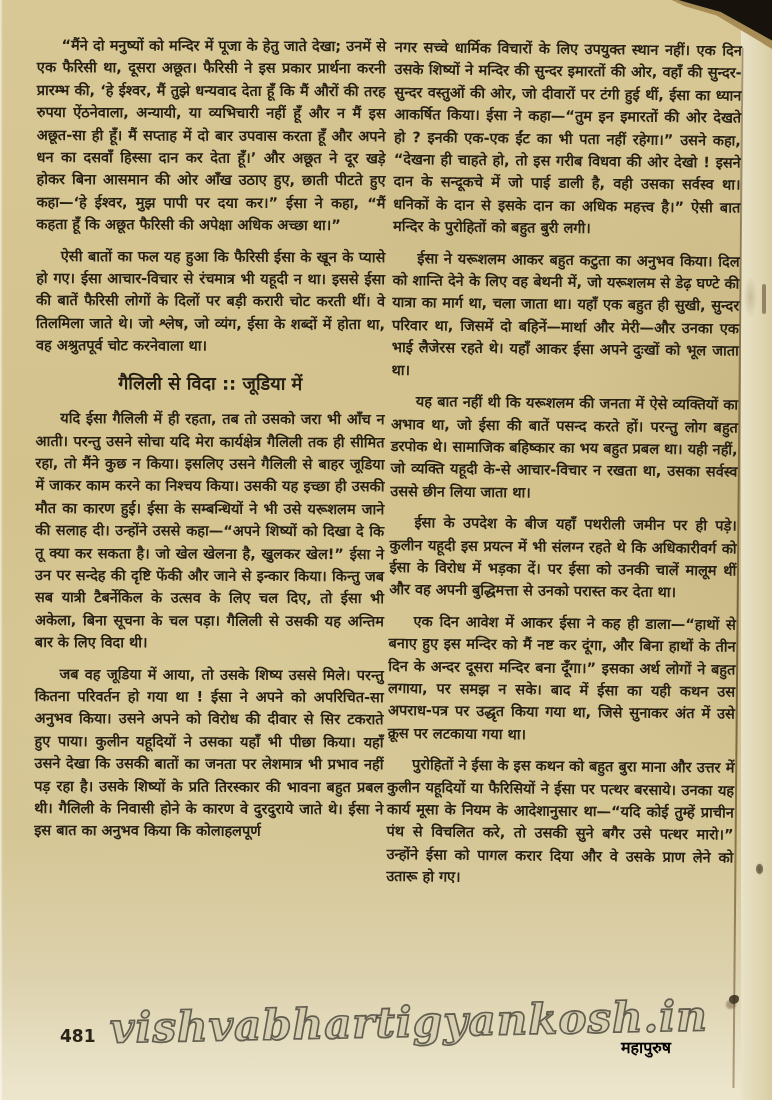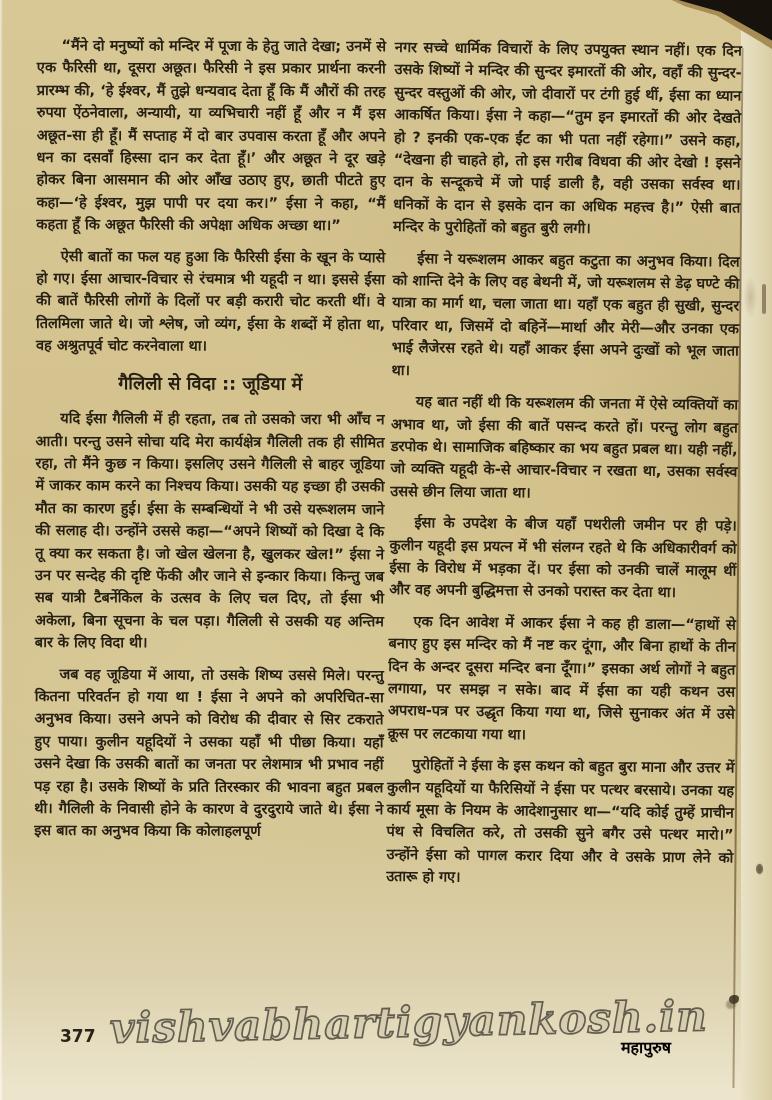--- a/index.html
+++ b/index.html
@@ -83,14 +83,14 @@
 <div class="col col-right">
   <p>नगर सच्चे धार्मिक विचारों के लिए उपयुक्त स्थान नहीं। एक दिन उसके शिष्यों ने मन्दिर की सुन्दर इमारतों की ओर, वहाँ की सुन्दर-सुन्दर वस्तुओं की ओर, जो दीवारों पर टंगी हुई थीं, ईसा का ध्यान आकर्षित किया। ईसा ने कहा—“तुम इन इमारतों की ओर देखते हो ? इनकी एक-एक ईंट का भी पता नहीं रहेगा।” उसने कहा, “देखना ही चाहते हो, तो इस गरीब विधवा की ओर देखो ! इसने दान के सन्दूकचे में जो पाई डाली है, वही उसका सर्वस्व था। धनिकों के दान से इसके दान का अधिक महत्त्व है।” ऐसी बात मन्दिर के पुरोहितों को बहुत बुरी लगी।</p>
   <p class="indent">ईसा ने यरूशलम आकर बहुत कटुता का अनुभव किया। दिल को शान्ति देने के लिए वह बेथनी में, जो यरूशलम से डेढ़ घण्टे की यात्रा का मार्ग था, चला जाता था। यहाँ एक बहुत ही सुखी, सुन्दर परिवार था, जिसमें दो बहिनें—मार्था और मेरी—और उनका एक भाई लैजेरस रहते थे। यहाँ आकर ईसा अपने दुःखों को भूल जाता था।</p>
   <p class="indent">यह बात नहीं थी कि यरूशलम की जनता में ऐसे व्यक्तियों का अभाव था, जो ईसा की बातें पसन्द करते हों। परन्तु लोग बहुत डरपोक थे। सामाजिक बहिष्कार का भय बहुत प्रबल था। यही नहीं, जो व्यक्ति यहूदी के-से आचार-विचार न रखता था, उसका सर्वस्व उससे छीन लिया जाता था।</p>
   <p class="indent">ईसा के उपदेश के बीज यहाँ पथरीली जमीन पर ही पड़े। कुलीन यहूदी इस प्रयत्न में भी संलग्न रहते थे कि अधिकारीवर्ग को ईसा के विरोध में भड़का दें। पर ईसा को उनकी चालें मालूम थीं और वह अपनी बुद्धिमत्ता से उनको परास्त कर देता था।</p>
   <p class="indent">एक दिन आवेश में आकर ईसा ने कह ही डाला—“हाथों से बनाए हुए इस मन्दिर को मैं नष्ट कर दूंगा, और बिना हाथों के तीन दिन के अन्दर दूसरा मन्दिर बना दूँगा।” इसका अर्थ लोगों ने बहुत लगाया, पर समझ न सके। बाद में ईसा का यही कथन उस अपराध-पत्र पर उद्धृत किया गया था, जिसे सुनाकर अंत में उसे क्रूस पर लटकाया गया था।</p>
   <p class="indent">पुरोहितों ने ईसा के इस कथन को बहुत बुरा माना और उत्तर में कुलीन यहूदियों या फैरिसियों ने ईसा पर पत्थर बरसाये। उनका यह कार्य मूसा के नियम के आदेशानुसार था—“यदि कोई तुम्हें प्राचीन पंथ से विचलित करे, तो उसकी सुने बगैर उसे पत्थर मारो।” उन्होंने ईसा को पागल करार दिया और वे उसके प्राण लेने को उतारू हो गए।</p>
 </div>
 
 <div class="watermark">vishvabhartigyankosh.in</div>
-<div class="page-number">377</div>
+<div class="page-number">481</div>
 <div class="book-title">महापुरुष</div>
 
 </body></html>

